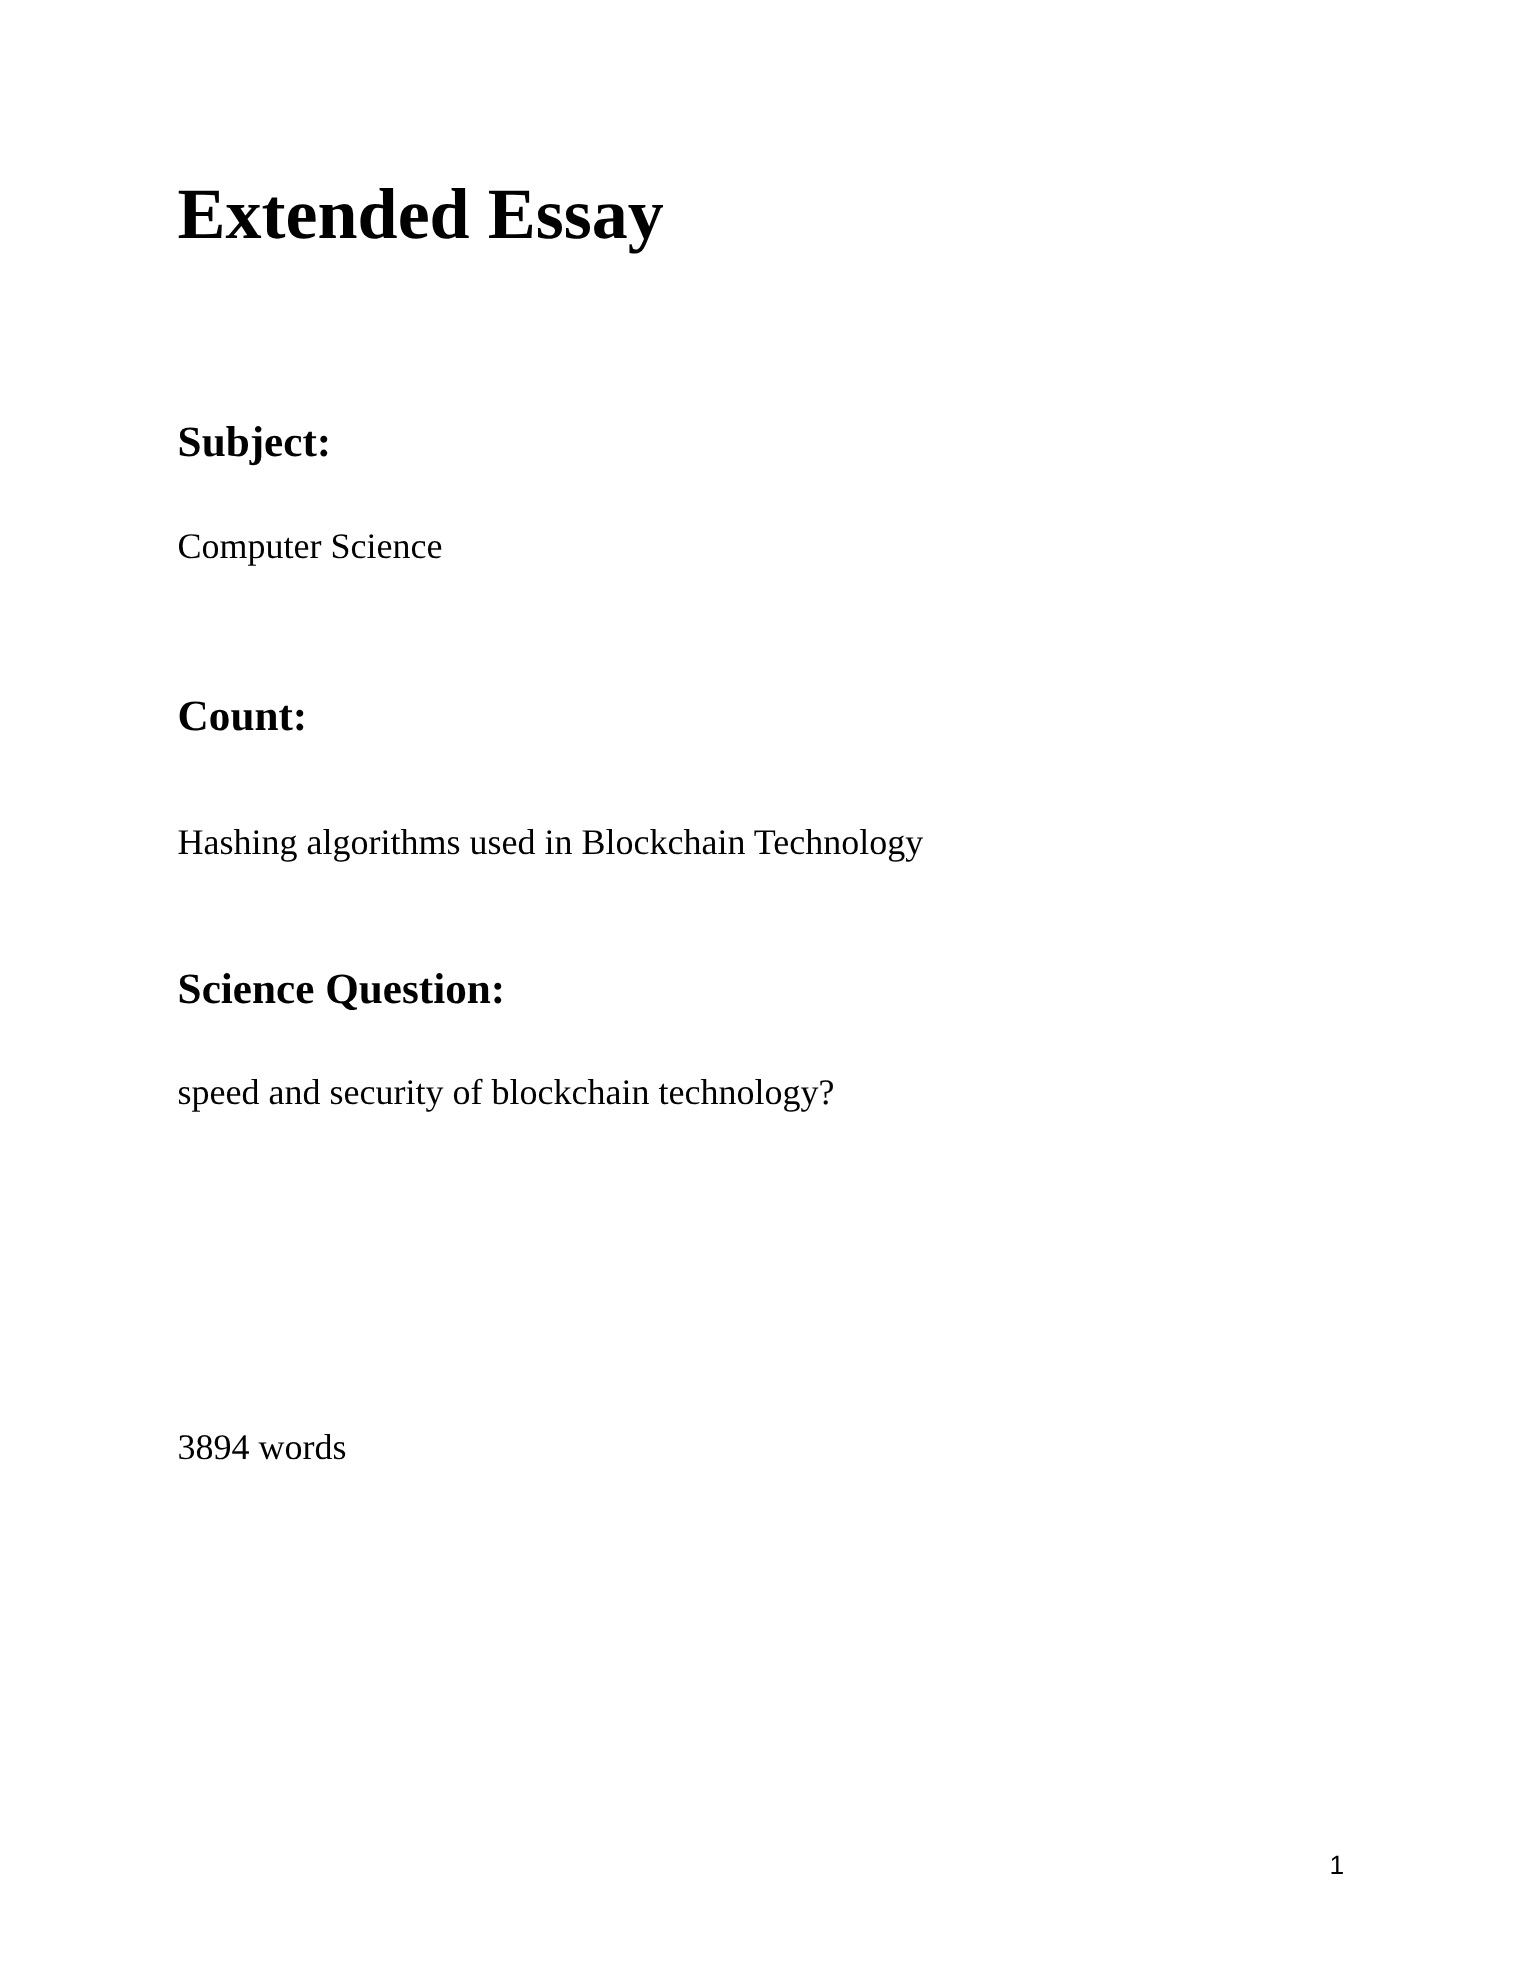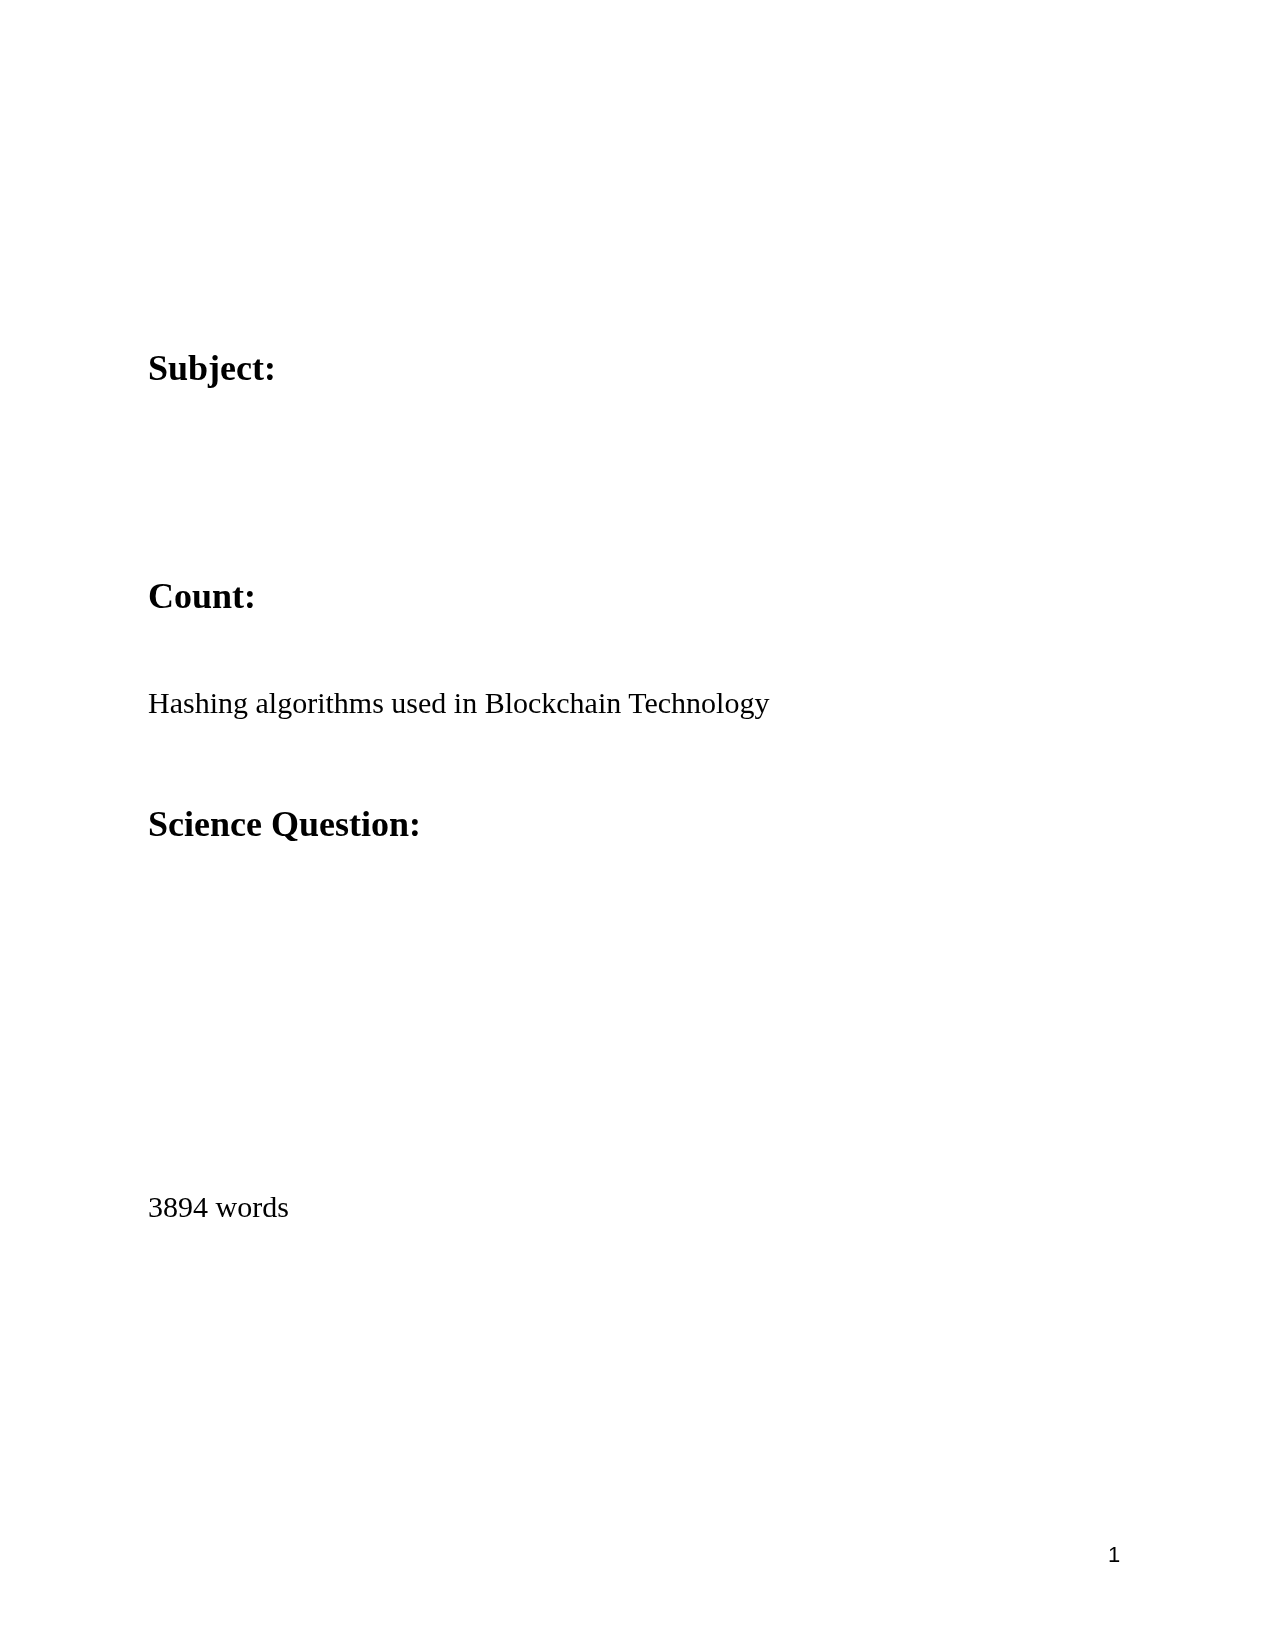--- a/index.html
+++ b/index.html
@@ -21,26 +21,29 @@
     .pagenum {
       position: absolute; left: 1108px; top: 1544px;
       font-family: "Liberation Sans", "DejaVu Sans", sans-serif;
       font-size: 22px; line-height: 1;
     }
   </style>
 </head>
 <body>
 
 <div class="page serif">
+  <h1 class="title">Extended Essay</h1>
 
   <h2 class="h2" style="top:350px;">Subject:</h2>
+  <p class="p" style="top:420px;">Computer Science</p>
 
   <h2 class="h2" style="top:578px;">Count:</h2>
   <p class="p" style="top:667px;">Hashing algorithms used in Blockchain Technology</p>
 
   <h2 class="h2" style="top:806px;">Science Question:</h2>
   <div class="p" style="top:875px;">
+    <div>speed and security of blockchain technology?</div>
   </div>
 
   <p class="p" style="top:1171px;">3894 words</p>
 
   <div class="pagenum">1</div>
 </div>
 
 </body></html>

